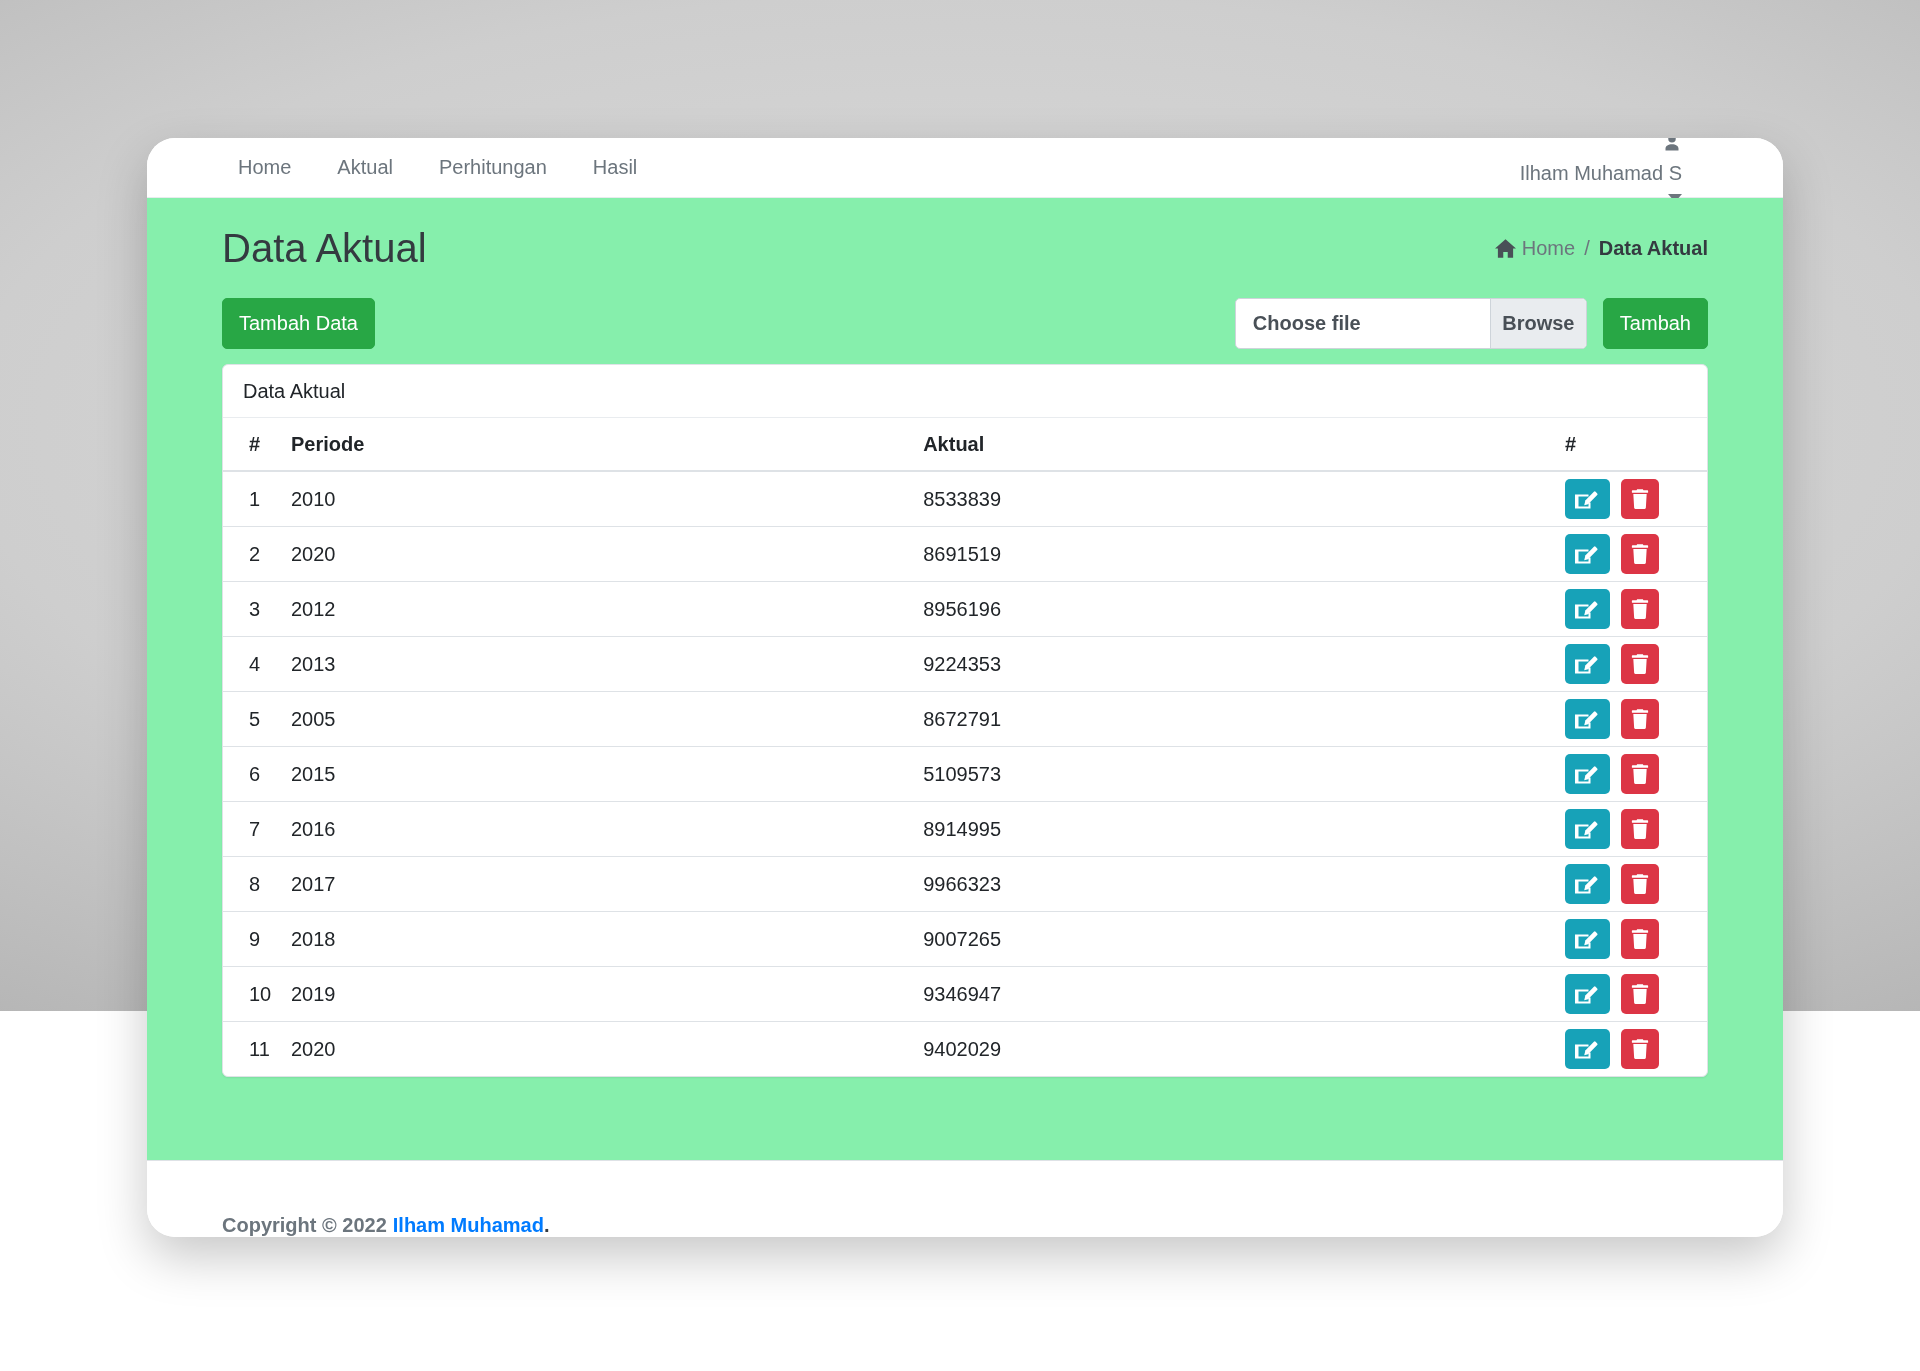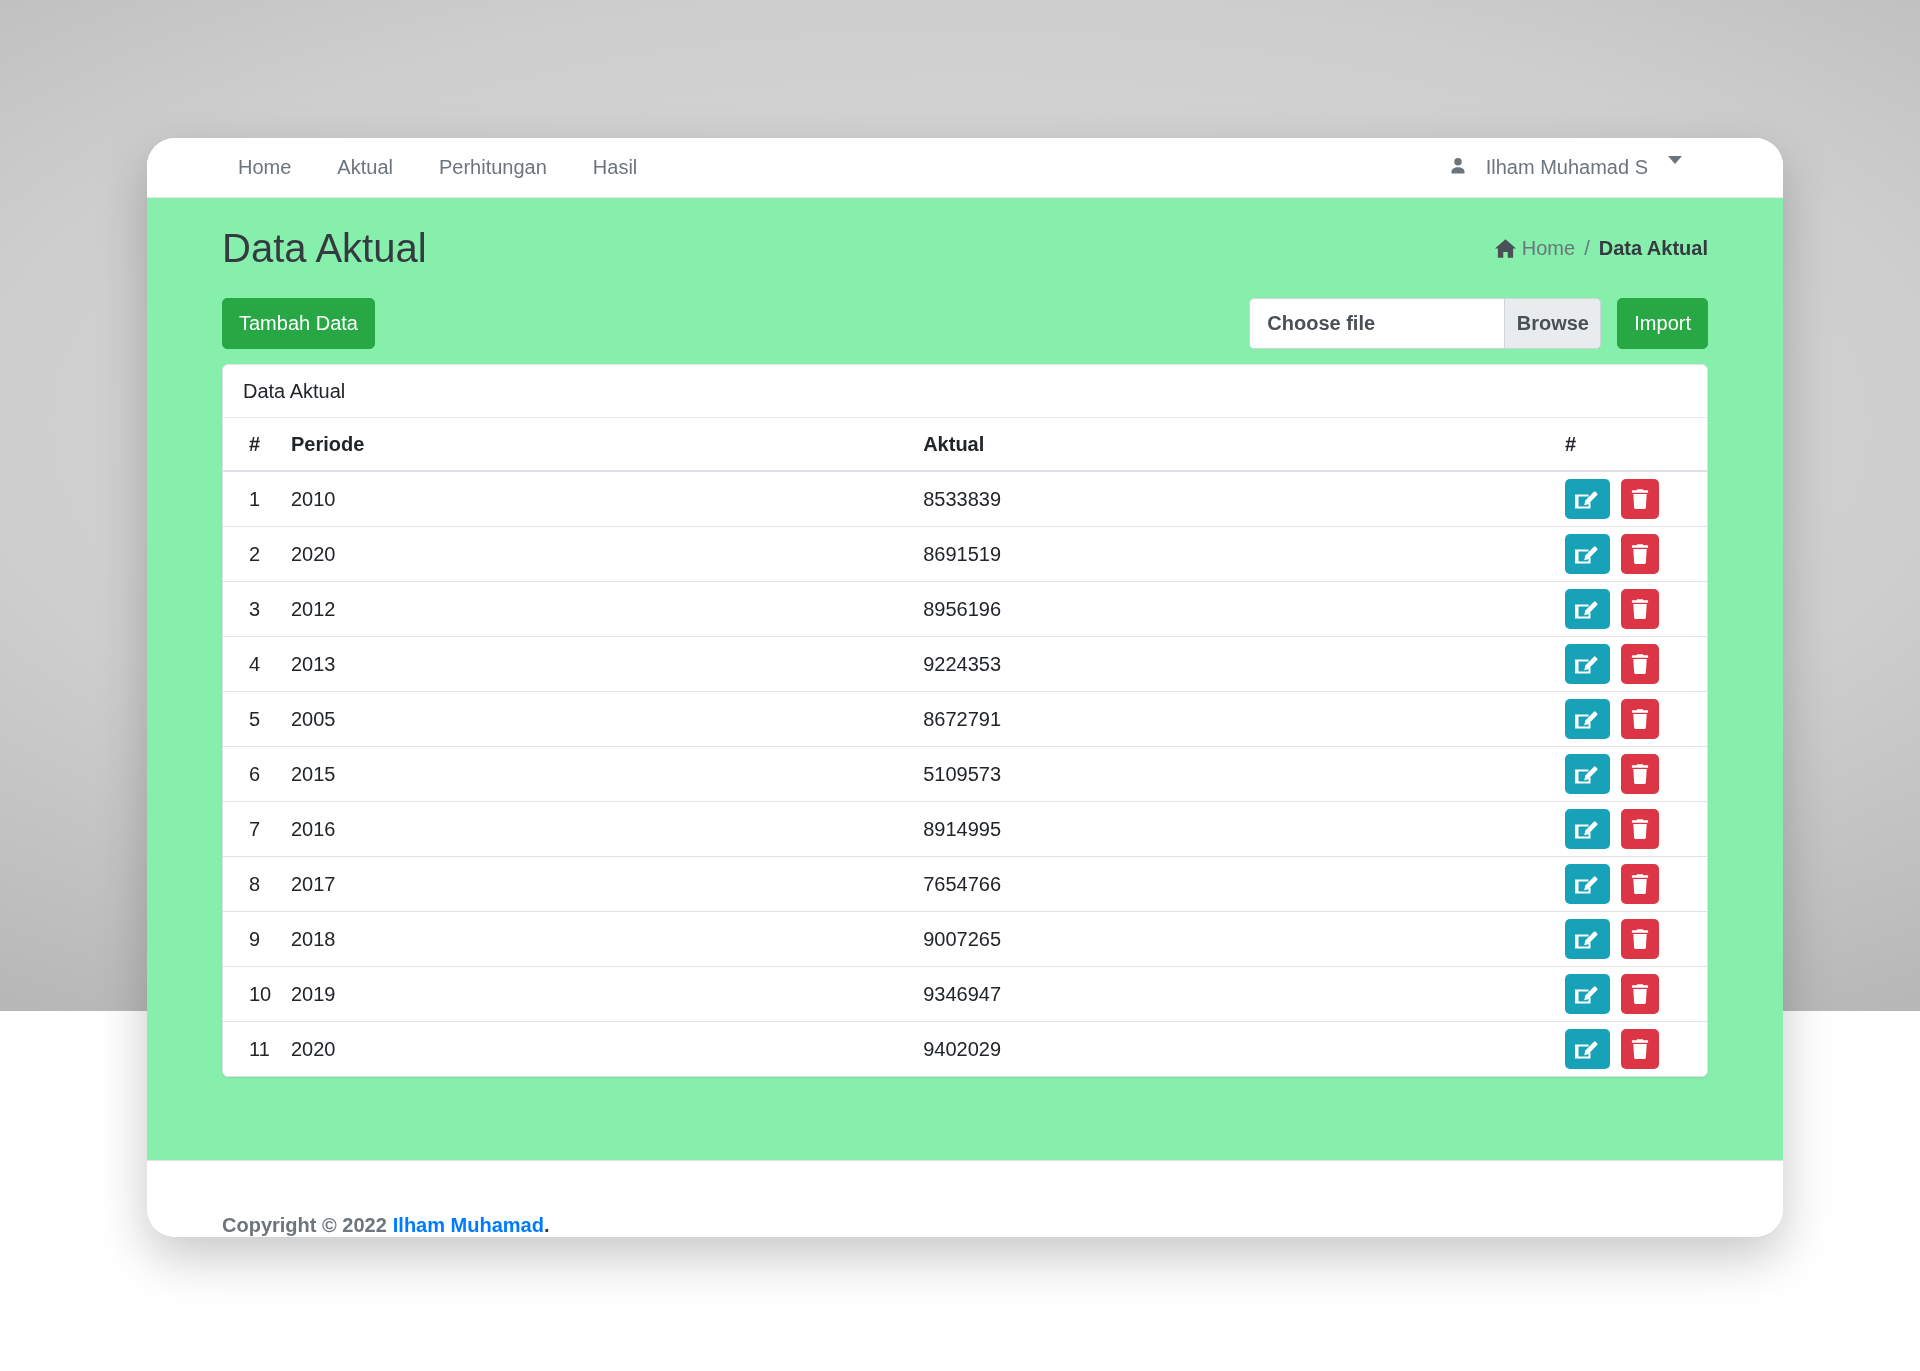--- a/index.html
+++ b/index.html
@@ -24,22 +24,22 @@
     border-bottom: 1px solid #e8ebee;
     display: flex; align-items: center; justify-content: space-between;
     padding: 0 75px 0 68px;
   }
   .nav-links { display: flex; list-style: none; }
   .nav-links a {
     display: block; padding: 0 23px; font-size: 20px; line-height: 59px;
     color: #6c757d; text-decoration: none; cursor: pointer;
   }
   .user-menu {
-    display: flex; align-items: flex-start; gap: 18px;
-    color: #6c757d; font-size: 20px; cursor: pointer; padding-right: 26px;
+    display: flex; align-items: flex-end; gap: 9px;
+    color: #6c757d; font-size: 20px; cursor: pointer; padding-right: 26px; flex-direction: column;
   }
   .user-menu svg { fill: #6c757d; }
   .caret {
     width: 0; height: 0; margin-left: 2px;
     border-left: 7px solid transparent; border-right: 7px solid transparent;
     border-top: 8px solid #6c757d;
   }
   
   .content { flex: 1; background: #86efac; padding: 26px 75px 0; }
   .page-head { display: flex; align-items: center; justify-content: space-between; }
@@ -154,21 +154,21 @@
         </div>
       </div>
 
       <div class="toolbar">
         <button class="btn btn-success">Tambah Data</button>
         <div class="toolbar-right">
           <div class="file-group">
             <span class="file-label">Choose file</span>
             <span class="file-browse">Browse</span>
           </div>
-          <button class="btn btn-success">Import</button>
+          <button class="btn btn-success">Tambah</button>
         </div>
       </div>
 
       <div class="table-card">
         <div class="card-header">Data Aktual</div>
         <table>
           <colgroup>
               <col class="c-no">
               <col class="c-periode">
               <col class="c-aktual">
@@ -340,21 +340,21 @@
             <path d="M135 32 144 16c3-5 8-8 14-8h132c6 0 11 3 14 8l9 16h103c9 0 16 7 16 16v32c0 9-7 16-16 16H32c-9 0-16-7-16-16V48c0-9 7-16 16-16h103zM53 128h342l-21 354c-1 17-15 30-32 30H106c-17 0-31-13-32-30L53 128z"></path>
           </svg>
         </span>
       </button>
     </td>
   </tr>
 
   <tr>
     <td>8</td>
     <td>2017</td>
-    <td>7654766</td>
+    <td>9966323</td>
     <td class="actions-cell">
       <button class="btn-icon btn-info">
         <span style="display:inline-flex;">
           <svg width="25" height="20" viewBox="0 0 25 20">
             <path d="M1.5 4.5h12v2h-10v10h10v-4h2v6h-16v-14z" transform="translate(0,1)"></path>
             <path d="M9.8 10.9 18.9 1.8a1.2 1.2 0 0 1 1.7 0l1.6 1.6a1.2 1.2 0 0 1 0 1.7l-9.1 9.1-3.9 1 1-3.9z" transform="translate(0,1)"></path>
           </svg>
         </span>
       </button>
       <button class="btn-icon btn-danger">

